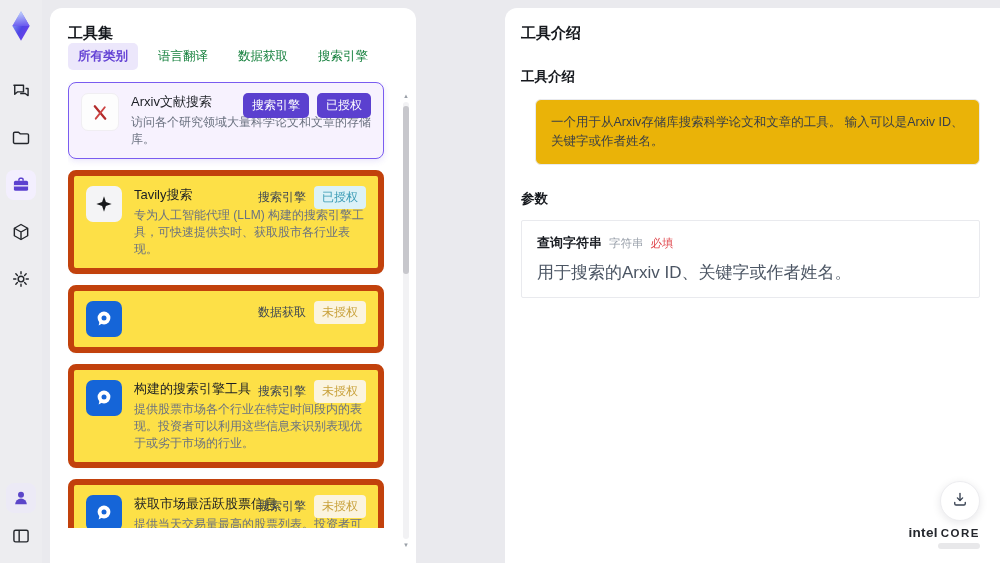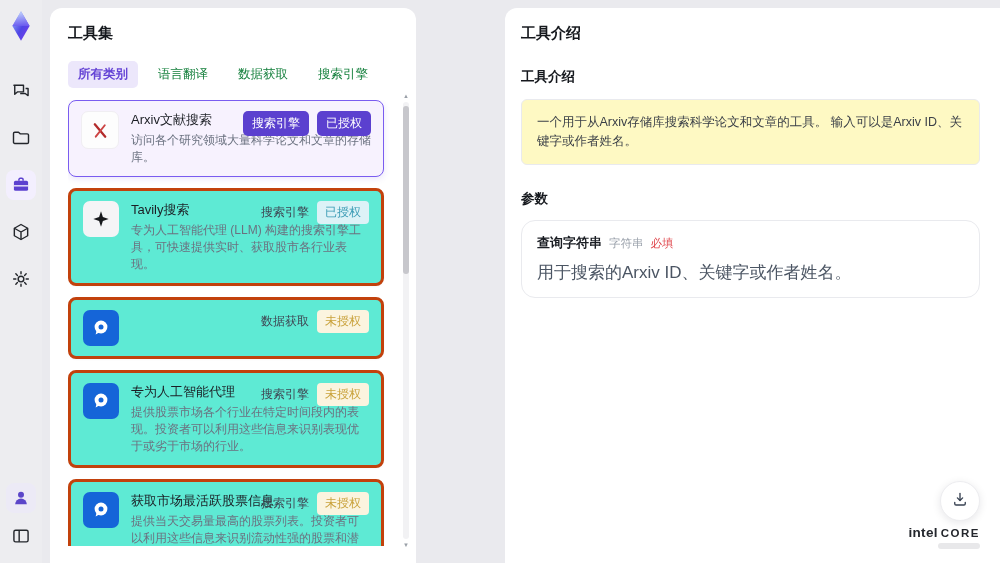--- a/index.html
+++ b/index.html
@@ -29,31 +29,31 @@
     background:#fff;border-radius:12px 12px 0 0;box-sizing:border-box;
     padding:16px 18px 0 18px;
   }
   .card-b{
     position:absolute;left:505px;top:8px;right:0;bottom:0;
     background:#fff;border-radius:12px 0 0 0;box-sizing:border-box;
     padding:16px 20px 0 16px;
   }
   .panel-title{font-size:15px;font-weight:bold;color:#15181d;}
   
-  .tabs{display:flex;align-items:center;gap:10px;margin-top:18px;}
+  .tabs{display:flex;align-items:center;gap:10px;}
   .tab{
     border:none;background:transparent;font-family:inherit;
     font-size:12.5px;color:#15803d;padding:5px 10px;border-radius:5px;cursor:pointer;
   }
   .tab.active{background:#ece7fb;color:#6544d5;font-weight:bold;}
   
   .tool-list{margin-top:12px;height:446px;overflow:hidden;padding-right:14px;}
   .tool-card{
     position:relative;display:flex;gap:12px;align-items:flex-start;
-    border:3px solid #c2410c;border-radius:8px;background:#5eead4;
+    border:6px solid #c2410c;border-radius:8px;background:#fde047;
     padding:10px 12px;margin-bottom:11px;cursor:pointer;
     box-shadow:0 1px 2px rgba(20,20,40,0.03);
   }
   .tool-card.selected{
     border:1.5px solid #7a5cf0;background:#f7f2fe;
     box-shadow:0 2px 6px rgba(110,80,220,0.15);
   }
   .ticon{
     flex:0 0 36px;width:36px;height:36px;border-radius:7px;
     display:flex;align-items:center;justify-content:center;font-size:18px;line-height:1;
@@ -73,24 +73,24 @@
   
   .sb{position:absolute;right:5px;top:84px;bottom:14px;width:10px;}
   .sb-arrow{position:absolute;left:0;width:10px;text-align:center;font-size:6px;color:#9aa0a8;line-height:8px;}
   .sb-arrow.up{top:0;}
   .sb-arrow.down{bottom:0;}
   .sb-track{position:absolute;left:2px;top:10px;bottom:10px;width:6px;background:#f2f2f4;border-radius:3px;}
   .sb-thumb{position:absolute;left:2px;top:14px;width:6px;height:168px;background:#c7c7cc;border-radius:3px;}
   
   .section-heading{font-size:13.5px;font-weight:bold;color:#15181d;margin-top:25px;}
   .info-box{
-    margin-top:13px;border:1px solid #e9eaee;border-radius:6px;background:#fef9c3;
-    padding:13px 15px;font-size:12.5px;color:#3a3f47;line-height:1.5;
-  }
-  .param-box{margin-top:12px;border:1px solid #e9eaee;border-radius:14px;background:#fff;padding:13px 15px;}
+    margin-top:13px;border:1px solid #e9eaee;border-radius:6px;background:#eab308;
+    padding:13px 15px;font-size:12.5px;color:#3a3f47;line-height:1.5;margin-left:14px;
+  }
+  .param-box{margin-top:12px;border:1px solid #e9eaee;border-radius:2px;background:#fff;padding:13px 15px;}
   .param-line1{display:flex;align-items:baseline;gap:7px;}
   .param-name{font-size:13px;font-weight:bold;color:#1b1e24;}
   .param-type{font-size:11.5px;color:#9aa1ab;}
   .param-required{font-size:11.5px;color:#e0474d;}
   .param-desc{margin-top:9px;font-size:17px;color:#4b5563;}
   
   .dl-btn{
     position:absolute;right:20px;bottom:42px;width:38px;height:38px;border-radius:50%;
     background:#fff;border:1px solid #ededf0;box-shadow:0 2px 8px rgba(20,20,40,0.10);
     display:flex;align-items:center;justify-content:center;cursor:pointer;
@@ -241,21 +241,21 @@
       </div>
       <div class="tool-card">
         <span class="ticon blue">
           <svg width="20" height="20" viewBox="0 0 20 20">
             <circle cx="10" cy="9" r="6.4" fill="#fff"></circle>
             <circle cx="10" cy="9" r="2.5" fill="#1565d8"></circle>
             <path d="M4.6 16.6l3.6-2.2-2.5-2z" fill="#fff"></path>
           </svg>
         </span>
         <div class="tool-text">
-          <div class="tool-name">专为人工智能代理</div>
+          <div class="tool-name">构建的搜索引擎工具</div>
           <div class="tool-desc">提供股票市场各个行业在特定时间段内的表现。投资者可以利用这些信息来识别表现优于或劣于市场的行业。</div>
         </div>
         <div class="tool-badges">
           <span class="cat-label">搜索引擎</span>
           <span class="badge un">未授权</span>
         </div>
       </div>
       <div class="tool-card">
         <span class="ticon blue">
           <svg width="20" height="20" viewBox="0 0 20 20">

